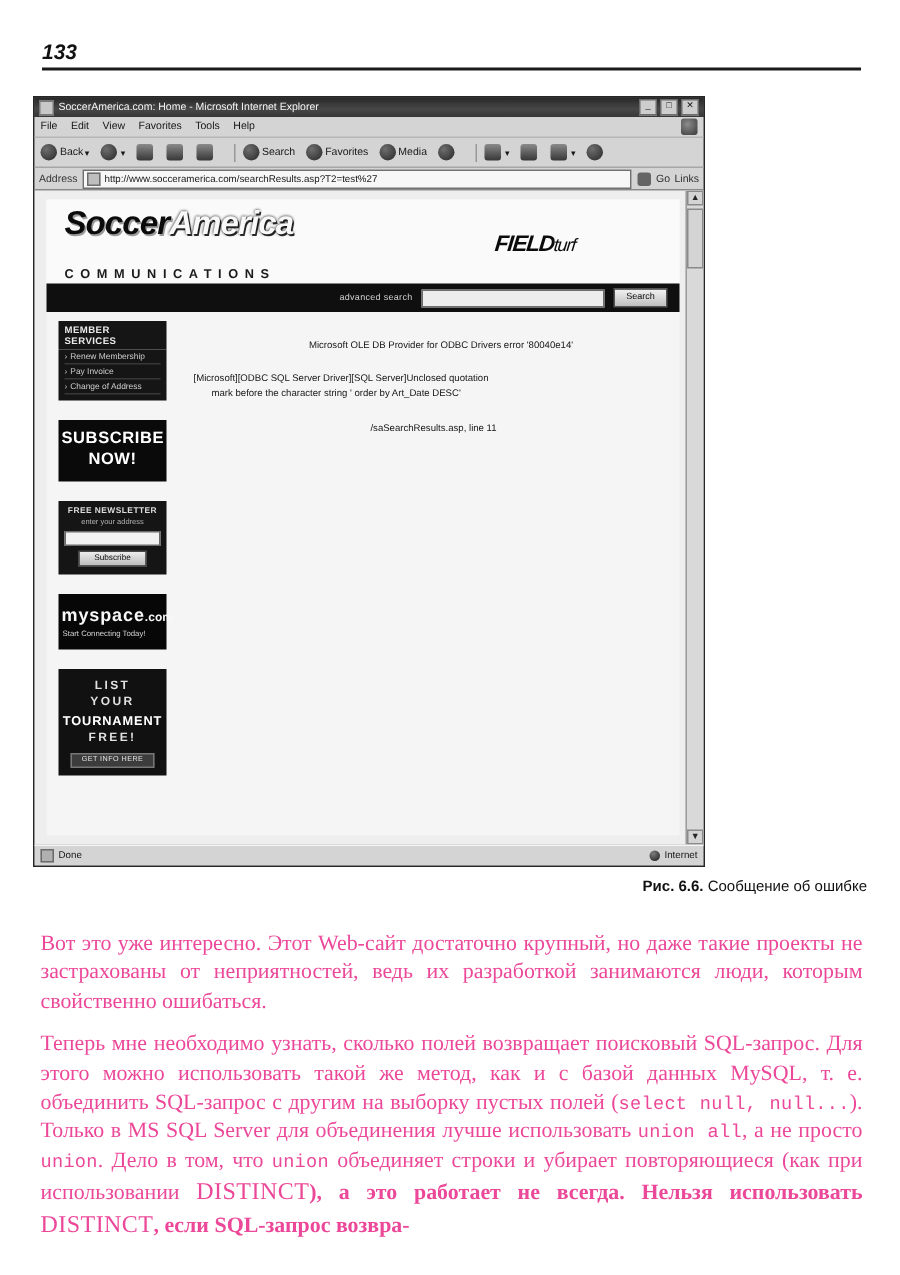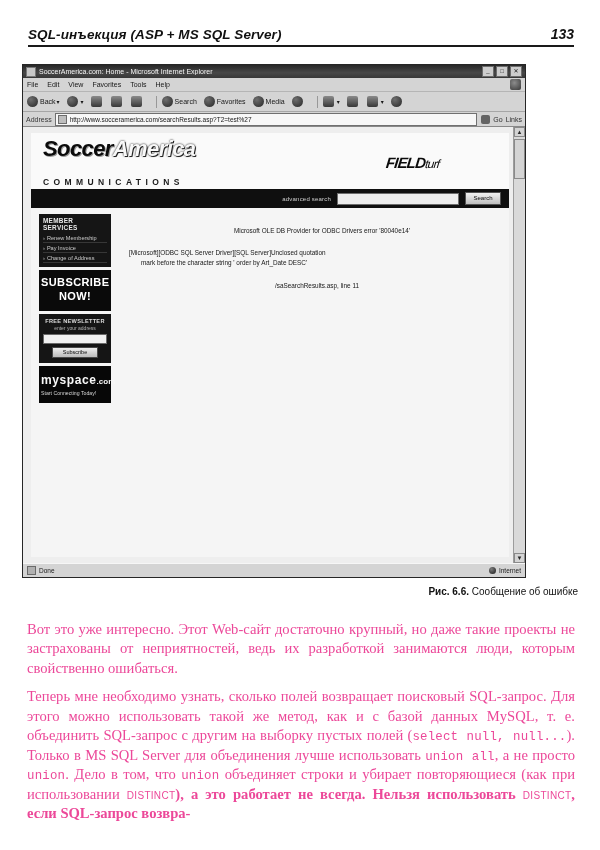--- a/index.html
+++ b/index.html
@@ -35,21 +35,21 @@
     font-family: "Liberation Sans", sans-serif;
     font-style: italic;
     font-weight: bold;
     font-size: 14px;
   }
 
   
   .shot {
     position: absolute;
     left: 22px; top: 64px;
-    width: 504px; height: 514px;
+    width: 448px; height: 514px;
     background: #0369a1;
     border: 1px solid #2a2a2a;
     box-sizing: border-box;
     font-family: "Liberation Sans", sans-serif;
     filter: grayscale(1) contrast(1.05);
   }
   .ie-titlebar {
     height: 13px;
     background: linear-gradient(180deg,#2c2c2c 0%, #4a4a4a 60%, #3a3a3a 100%);
     display: flex; align-items: center;
@@ -242,21 +242,21 @@
   }
 
   .site-body { display: flex; }
 
   
   .side {
     width: 72px;
     margin: 6px 0 0 8px;
     flex: none;
   }
-  .side-block { margin-bottom: 3px; }
+  .side-block { margin-bottom: 13px; }
   .ms-head {
     background: #1a1a1a;
     color: #e4e4e4;
     font-size: 6.4px;
     font-weight: bold;
     letter-spacing: .3px;
     padding: 3px 4px 2px 4px;
   }
   .ms-list {
     background: #1a1a1a;
@@ -298,21 +298,21 @@
   .news-btn {
     margin: 0 auto;
     width: 44px; height: 9px;
     background: linear-gradient(180deg,#e8e8e8,#b8b8b8);
     border: 1px solid #4a4a4a;
     font-size: 5.5px; color: #111;
     line-height: 8px;
   }
   .myspace-box {
     background: #0d0d0d;
-    text-align: left;
+    text-align: right;
     padding: 7px 14px 7px 2px;
   }
   .myspace-t {
     color: #f2f2f2; font-size: 12px; font-weight: bold; letter-spacing: .6px;
   }
   .myspace-t .dotcom { font-size: 8px; letter-spacing: 0; }
   .myspace-s { color: #cfcfcf; font-size: 5.2px; margin-top: 3px; }
   .tourn-box {
     background: #161616;
     text-align: center;
@@ -389,31 +389,30 @@
     text-align: justify;
     color: #ec4899;
   }
   .bodytext p:last-child { margin-bottom: 0; }
   .mono {
     font-family: "Liberation Mono", monospace;
     font-size: 12.4px;
     letter-spacing: .2px;
   }
   .smallcaps-cmd {
-    font-family: Liberation Sans, sans-serif;
-    font-size: 10px;
+    font-family: Liberation Serif, serif;
+    font-size: 16px;
     letter-spacing: .3px;
   }
   .b { font-weight: bold; margin-top: 36px; }
 </style>
 </head>
 <body>
 
 <div class="page-header">
-  <div class="run-title">SQL-инъекция (ASP + MS SQL Server)</div>
   <div class="folio">133</div>
 </div>
 
 <div class="shot">
 
   <div class="ie-titlebar">
     <div class="ie-title-icon"></div>
     <div class="ie-title-text">SoccerAmerica.com: Home - Microsoft Internet Explorer</div>
     <div class="win-btns">
       <div class="win-btn">_</div>
@@ -551,20 +550,27 @@
             <div class="news-btn">Subscribe</div>
           </div>
 
           <div class="side-block myspace-box">
             <div class="myspace-t">
               <span>myspace</span><span class="dotcom">.com</span>
             </div>
             <div class="myspace-s">Start Connecting Today!</div>
           </div>
 
+          <div class="tourn-box">
+            <div class="tourn-l">LIST</div>
+            <div class="tourn-l">YOUR</div>
+            <div class="tourn-l big">TOURNAMENT</div>
+            <div class="tourn-l">FREE!</div>
+            <div class="tourn-btn">GET INFO HERE</div>
+          </div>
 
         </div>
 
         <div class="content">
           <div class="err-line err-1">Microsoft OLE DB Provider for ODBC Drivers error '80040e14'</div>
           <div class="err-line err-2">
             <div>[Microsoft][ODBC SQL Server Driver][SQL Server]Unclosed quotation</div>
             <div class="l2">mark before the character string ' order by Art_Date DESC'</div>
           </div>
           <div class="err-line err-3">/saSearchResults.asp, line 11</div>

